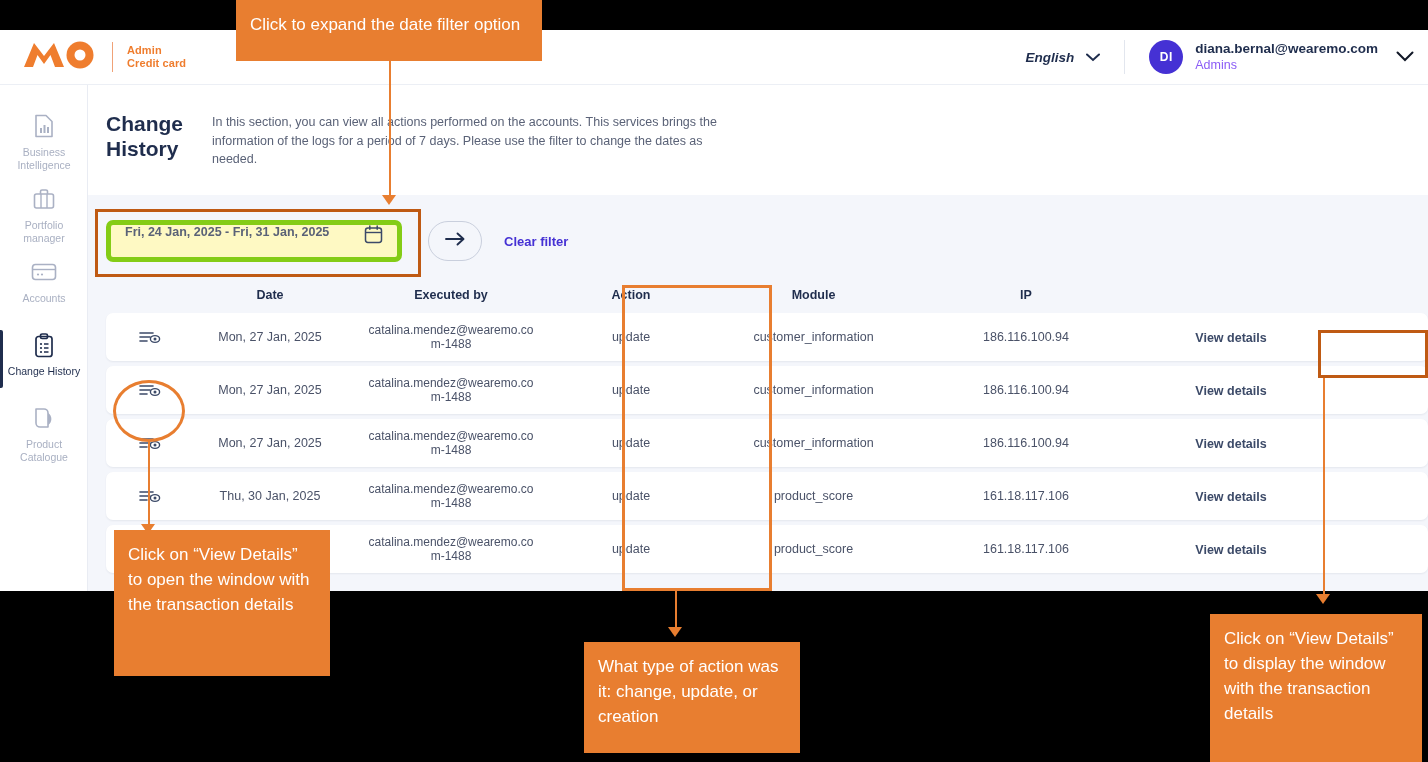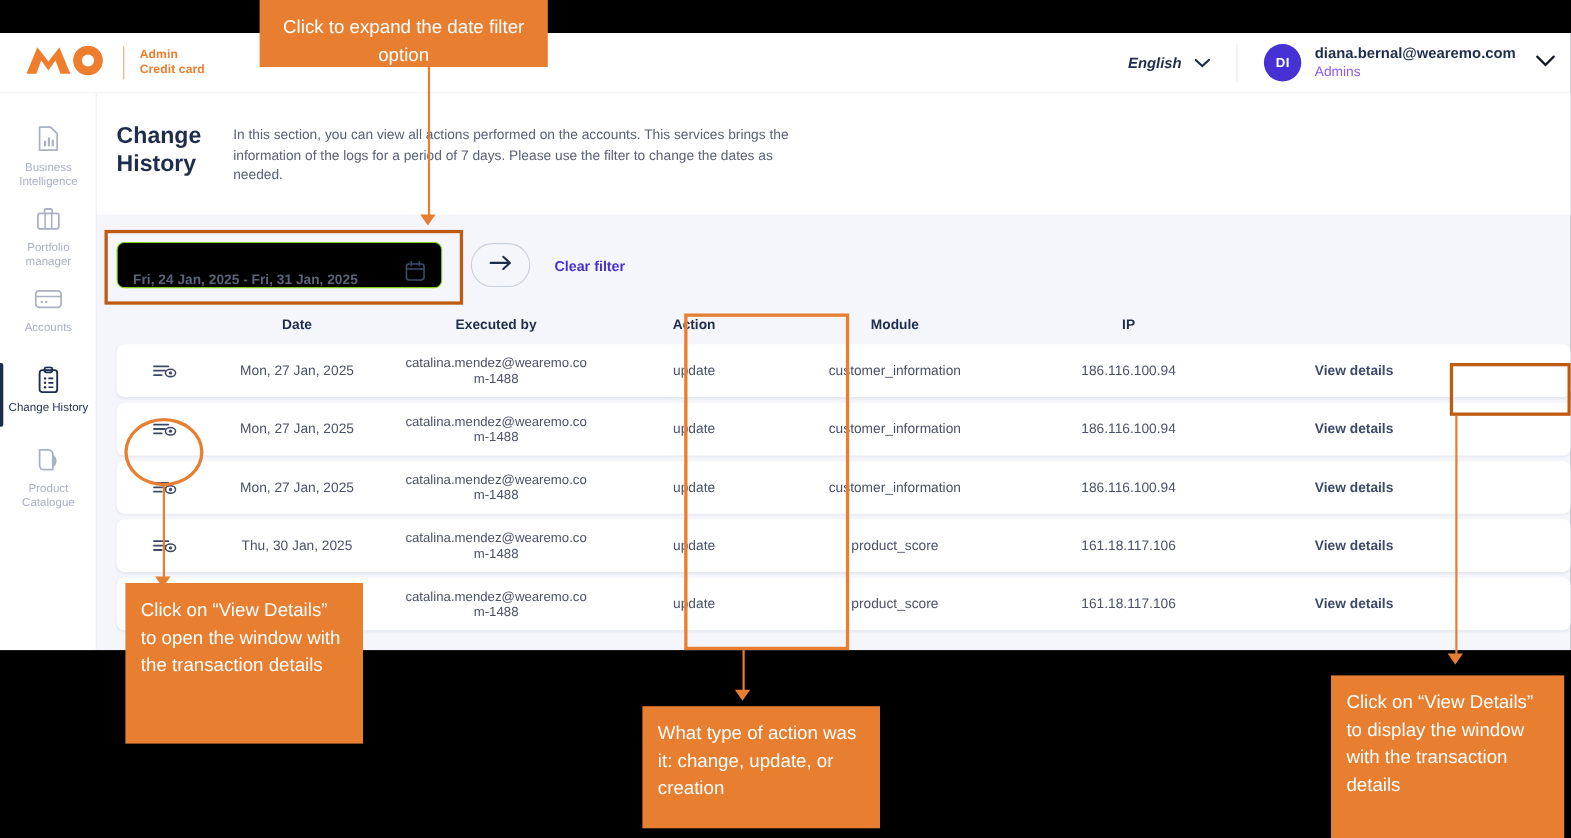--- a/index.html
+++ b/index.html
@@ -90,22 +90,22 @@
     font-size: 12.5px; color: #5a6277; line-height: 18.5px;
     max-width: 522px; margin-left: 8px; margin-top: 2px;
   }
 
   
   .filter-row {
     margin-top: 14px; padding-left: 18px;
     display: flex; align-items: center; height: 64px;
   }
   .date-box {
-    width: 296px; height: 42px; background: #000000; border: 1px solid #84cc16;
-    border-radius: 7px; display: flex; align-items: flex-end;
+    width: 296px; height: 42px; background: #fef9c3; border: 5px solid #84cc16;
+    border-radius: 7px; display: flex; align-items: flex-start;
     padding: 0 14px; cursor: pointer;
   }
   .date-text { font-size: 12.5px; font-weight: bold; color: #5a6277; }
   .cal-icon { margin-left: auto; }
   .go-btn {
     width: 54px; height: 40px; border: 1.4px solid #c9cfdd; border-radius: 21px;
     margin-left: 26px; display: flex; align-items: center; justify-content: center;
     cursor: pointer; background: transparent;
   }
   .clear-filter {
@@ -401,21 +401,21 @@
   </div>
 
   <div class="hlbox" style="left:95px; top:209px; width:326px; height:68px;"></div>
 
   <div class="hlbox-orange" style="left:622px; top:285px; width:150px; height:306px;"></div>
 
   <div class="hlbox" style="left:1318px; top:330px; width:110px; height:48px;"></div>
 
   <div class="ellipse" style="left:113px; top:380px; width:72px; height:62px;"></div>
 
-  <div class="anno" style="left:236px; top:0px; width:262px; height:61px;text-align:center;">
+  <div class="anno" style="left:236px; top:0px; width:306px; height:61px;">
     <span>Click to expand the date filter option</span>
   </div>
   <div class="vline" style="left:389px; top:61px; height:136px;"></div>
   <div class="tri" style="left:382px; top:195px;"></div>
 
   <div class="vline" style="left:148px; top:441px; height:85px;"></div>
   <div class="tri" style="left:141px; top:524px;"></div>
   <div class="anno" style="left:114px; top:530px; width:216px; height:146px;">
     <span>Click on “View Details” to open the window with the transaction details</span>
   </div>

